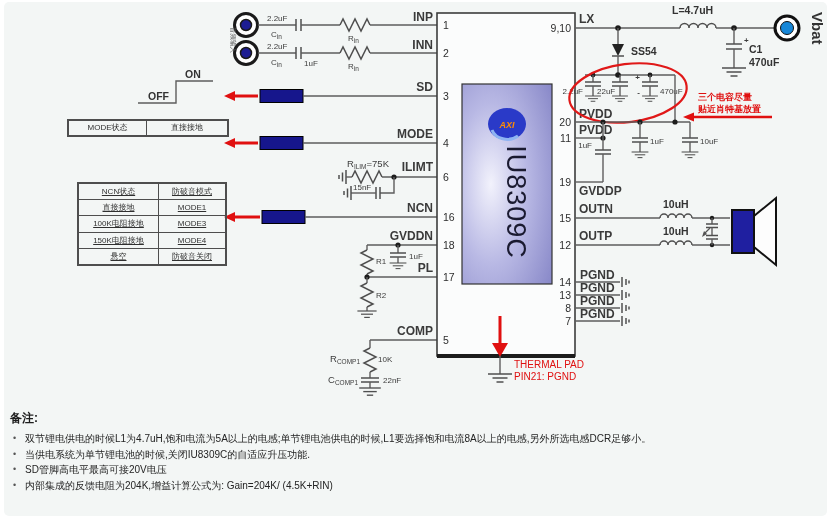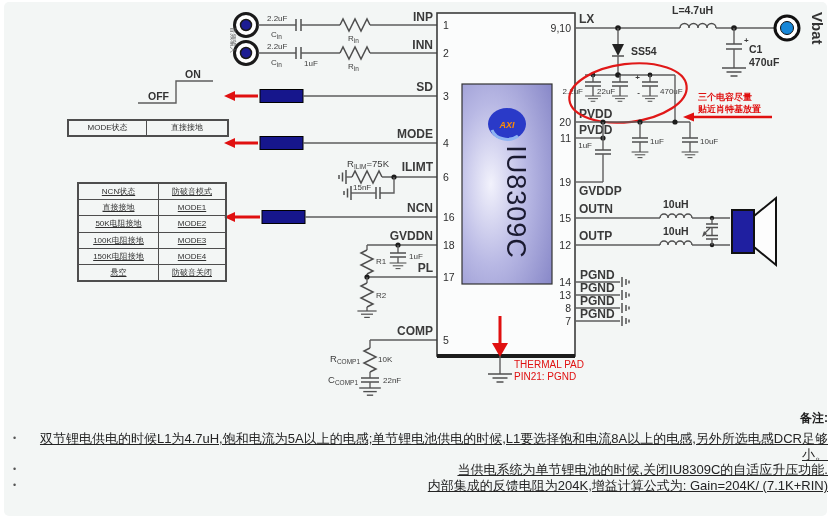--- a/index.html
+++ b/index.html
@@ -20,24 +20,24 @@
   .redT{fill:#e01010;font-size:9px;font-weight:bold;}
   .redT2{fill:#e01010;font-size:10px;}
   .redshape{fill:#e01010;}
   .redline{stroke:#e01010;stroke-width:3;fill:none;}
   .t{position:absolute;border-collapse:collapse;table-layout:fixed;}
   .t td{border:1px solid #4e4e4e;font-size:8px;text-align:center;color:#303030;
         padding:0;overflow:hidden;white-space:nowrap;}
   #modeT td{height:13.5px;}
   #ncnT td{height:15.2px;text-decoration:underline;}
   .t{outline:1px solid #4e4e4e;}
-  .notes{position:absolute;left:10px;top:410px;width:818px;color:#222;text-align:right;}
+  .notes{position:absolute;left:10px;top:410px;width:818px;color:#222;}
   .notes-title{font-size:12px;font-weight:bold;color:#1d1d1d;}
   .notes ul{list-style:none;margin:4px 0 0 0;padding:0;}
-  .notes li{font-size:13px;line-height:15.6px;padding-left:15px;position:relative;color:#242424;text-decoration:underline;}
+  .notes li{font-size:10px;line-height:15.6px;padding-left:15px;position:relative;color:#242424;}
   .notes li::before{content:"•";position:absolute;left:3px;top:0;color:#555;font-size:9px;}
 </style>
 </head>
 <body>
 
 <div class="stage">
   <div class="panel"></div>
 
   <svg width="833" height="408" viewBox="0 0 833 408">
     <defs>
@@ -374,39 +374,36 @@
     <tbody>
         <tr>
       <td style="width:79px">NCN状态</td>
       <td style="width:66px">防破音模式</td>
     </tr>
     <tr>
       <td>直接接地</td>
       <td>MODE1</td>
     </tr>
     <tr>
-      <td>50K电阻接地</td>
-      <td>MODE2</td>
-    </tr>
-    <tr>
       <td>100K电阻接地</td>
       <td>MODE3</td>
     </tr>
     <tr>
       <td>150K电阻接地</td>
       <td>MODE4</td>
     </tr>
     <tr>
       <td>悬空</td>
       <td>防破音关闭</td>
     </tr>
   </tbody>
     </table>
 
   <div class="notes">
     <div class="notes-title">备注:</div>
     <ul>
       <li>双节锂电供电的时候L1为4.7uH,饱和电流为5A以上的电感;单节锂电池供电的时候,L1要选择饱和电流8A以上的电感,另外所选电感DCR足够小。</li>
       <li>当供电系统为单节锂电池的时候,关闭IU8309C的自适应升压功能.</li>
-      <li>内部集成的反馈电阻为204K,增益计算公式为: Gain=204K/ (7.1K+RIN)</li>
+      <li>SD管脚高电平最高可接20V电压</li>
+      <li>内部集成的反馈电阻为204K,增益计算公式为: Gain=204K/ (4.5K+RIN)</li>
     </ul>
   </div>
 </div>
 
 </body></html>

